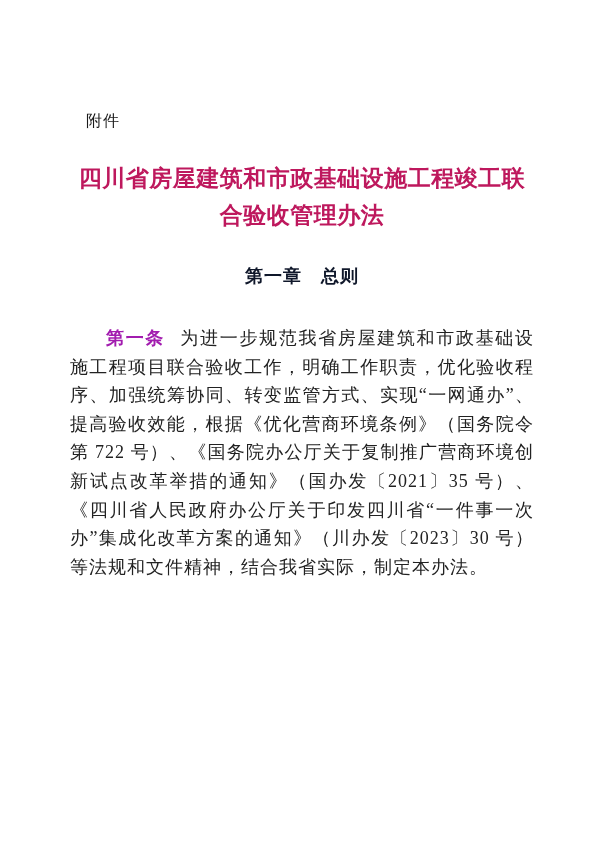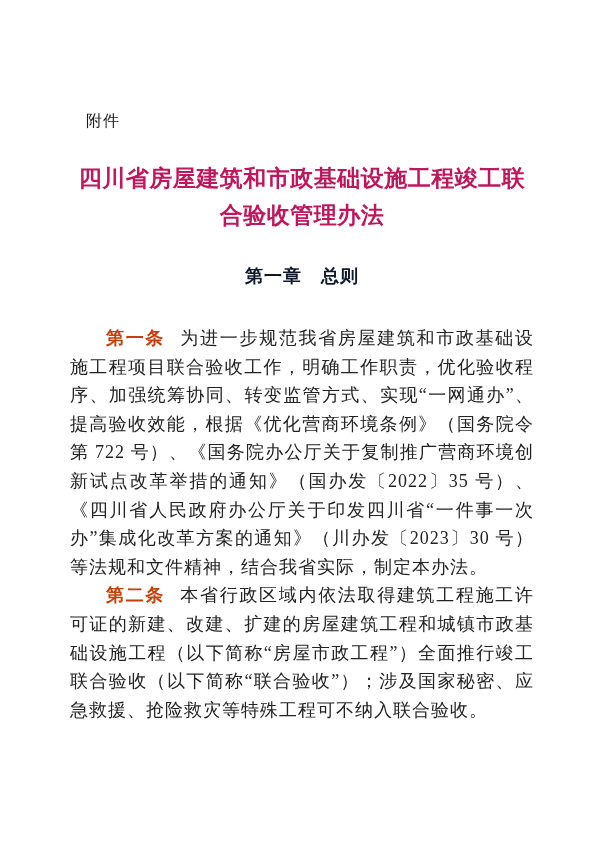--- a/index.html
+++ b/index.html
@@ -68,36 +68,35 @@
     letter-spacing: 1px;
     text-align: justify;
     text-justify: inter-character;
     text-indent: 2em;
     color: #222222;
     font-family: "Liberation Serif", serif;
   }
   .article-label {
     font-weight: 700;
     font-family: "Liberation Sans", sans-serif;
-    color: #c2410c;
+    color: #a21caf;
     margin-right: 0.85em;
   }
 </style>
 </head>
 <body>
 
 <div class="page">
 
   <div class="attachment">附件</div>
 
   <h1 class="doc-title">四川省房屋建筑和市政基础设施工程竣工联合验收管理办法</h1>
 
   <h2 class="chapter-heading">第一章　总则</h2>
 
   <div class="body-text">
 
-    <p class="para"><span class="article-label">第一条</span><span>为进一步规范我省房屋建筑和市政基础设施工程项目联合验收工作，明确工作职责，优化验收程序、加强统筹协同、转变监管方式、实现“一网通办”、提高验收效能，根据《优化营商环境条例》（国务院令第 722 号）、《国务院办公厅关于复制推广营商环境创新试点改革举措的通知》（国办发〔2022〕35 号）、《四川省人民政府办公厅关于印发四川省“一件事一次办”集成化改革方案的通知》（川办发〔2023〕30 号）等法规和文件精神，结合我省实际，制定本办法。</span></p>
+    <p class="para"><span class="article-label">第一条</span><span>为进一步规范我省房屋建筑和市政基础设施工程项目联合验收工作，明确工作职责，优化验收程序、加强统筹协同、转变监管方式、实现“一网通办”、提高验收效能，根据《优化营商环境条例》（国务院令第 722 号）、《国务院办公厅关于复制推广营商环境创新试点改革举措的通知》（国办发〔2021〕35 号）、《四川省人民政府办公厅关于印发四川省“一件事一次办”集成化改革方案的通知》（川办发〔2023〕30 号）等法规和文件精神，结合我省实际，制定本办法。</span></p>
 
-    <p class="para"><span class="article-label">第二条</span><span>本省行政区域内依法取得建筑工程施工许可证的新建、改建、扩建的房屋建筑工程和城镇市政基础设施工程（以下简称“房屋市政工程”）全面推行竣工联合验收（以下简称“联合验收”）；涉及国家秘密、应急救援、抢险救灾等特殊工程可不纳入联合验收。</span></p>
 
   </div>
 
 </div>
 
 </body></html>

